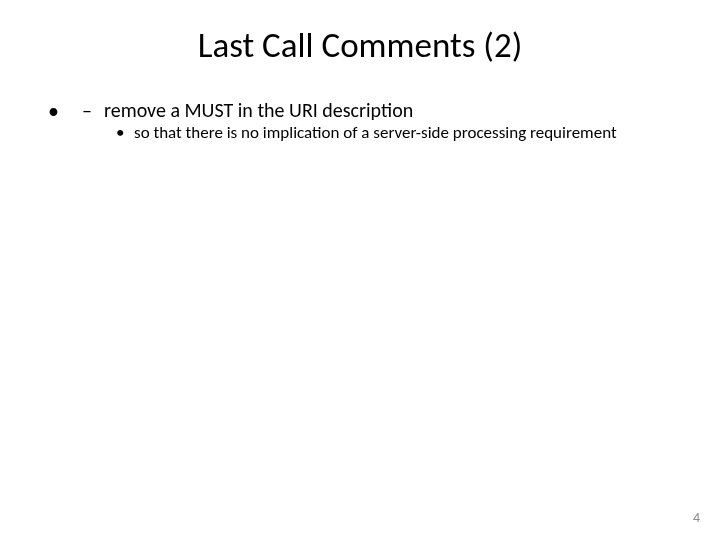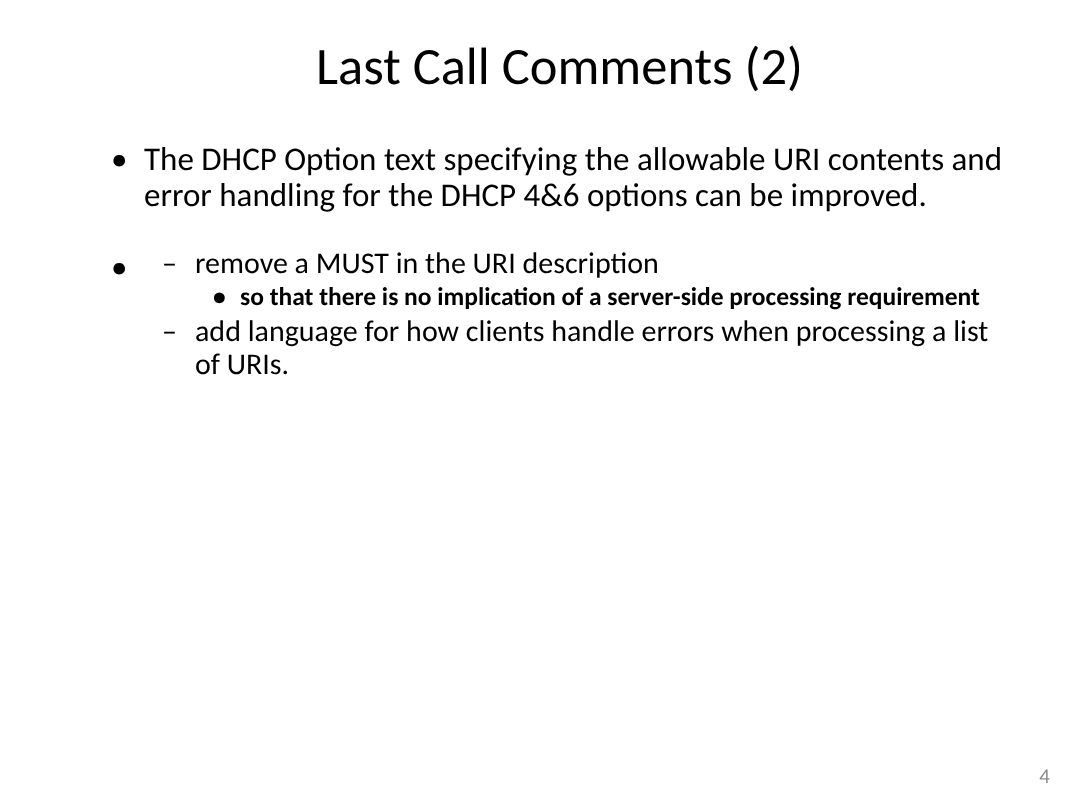--- a/index.html
+++ b/index.html
@@ -10,21 +10,20 @@
     background: #ffffff;
     font-family: Calibri, "Segoe UI", Arial, sans-serif;
     color: #000;
     position: relative;
   }
   .slide {
     width: 720px;
     height: 540px;
     position: relative;
     box-sizing: border-box;
-    padding-left: 26px;
   }
   .title {
     text-align: center;
     font-size: 35px;
     font-weight: 400;
     margin: 0;
     padding-top: 24px;
     padding-bottom: 10px;
     letter-spacing: 0px;
   }
@@ -71,21 +70,20 @@
   ul.level3 {
     list-style: none;
     margin: 2px 0 0 0;
     padding: 0;
   }
   ul.level3 > li {
     position: relative;
     padding-left: 30px;
     margin-bottom: 2px;
     font-size: 17px;
-    font-weight: bold;
   }
   ul.level3 > li::before {
     content: "•";
     position: absolute;
     left: 12px;
     top: 0;
     font-size: 17px;
   }
   .page-number {
     position: absolute;
@@ -98,36 +96,30 @@
 </head>
 <body>
 
 <div class="slide">
 
   <h1 class="title">Last Call Comments (2)</h1>
 
   <div class="content">
     <ul class="level1">
 
-      <li>
-        <span>The DHCP Option text specifying the allowable URI contents and error handling for the DHCP 4&amp;6 options can be improved.</span>
-      </li>
 
       <li>
         <ul class="level2">
           <li>
             <span>remove a MUST in the URI description</span>
             <ul class="level3">
               <li>
                 <span>so that there is no implication of a server-side processing requirement</span>
               </li>
             </ul>
-          </li>
-          <li>
-            <span>add language for how clients handle errors when processing a list of URIs.</span>
           </li>
         </ul>
       </li>
 
 
     </ul>
   </div>
 
   <div class="page-number">4</div>
 

